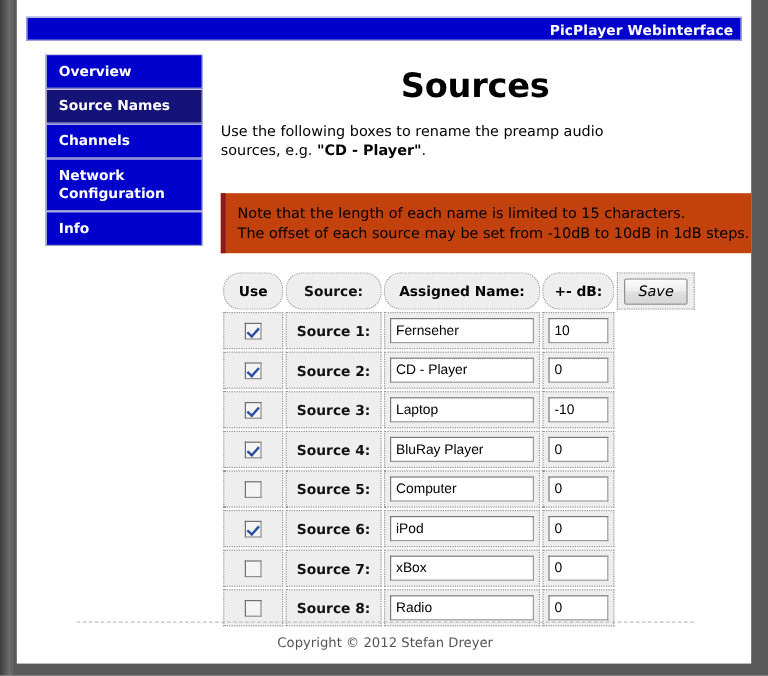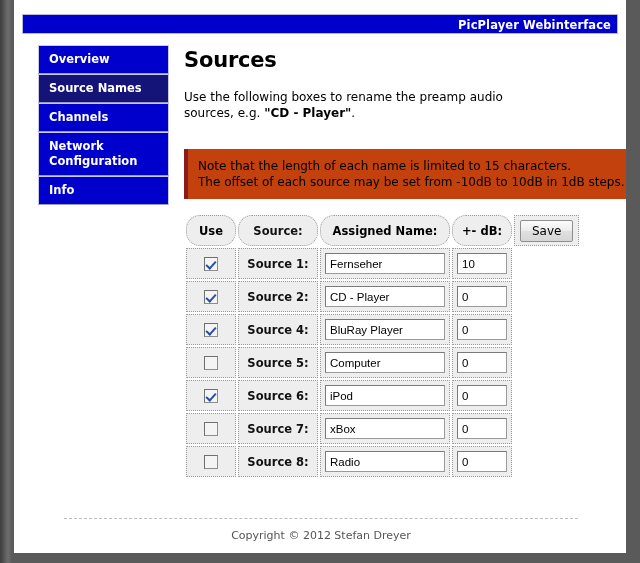--- a/index.html
+++ b/index.html
@@ -78,26 +78,27 @@
     background: #141478;
   }
   
   #content {
     position: absolute;
     left: 170px;
     top: 45px;
     width: 424px;
   }
   #page-title {
-    margin: 0;
-    font-size: 21px;
+    margin: 12px;
+    font-size: 28px;
     font-weight: bold;
     color: #000000;
     letter-spacing: -0.2px;
     line-height: 30px;
+    text-align: center;
   }
   #intro {
     margin: 14px 0 0 0;
     font-size: 12px;
     line-height: 16px;
     color: #000000;
     width: 330px;
   }
   #intro b { font-weight: bold; }
 
@@ -202,20 +203,21 @@
   }
   button.save-btn {
     font-family: "DejaVu Sans", sans-serif;
     font-size: 12px;
     color: #000;
     padding: 3px 11px;
     background: linear-gradient(to bottom, #fcfcfc 0%, #ececec 48%, #e0e0e0 52%, #d6d6d6 100%);
     border: 1px solid #8f8f8f;
     border-radius: 2px;
     cursor: pointer;
+    font-style: italic;
   }
   
   #footer {
     position: absolute;
     left: 50px;
     top: 518px;
     width: 514px;
     text-align: center;
   }
   #footer hr {
@@ -289,20 +291,27 @@
           </tr>
 
           <tr>
             <td class="use-cell"><span class="cb checked"></span></td>
             <td class="src-cell">Source 2:</td>
             <td class="name-cell"><input class="txt" type="text" value="CD - Player" style=""></td>
             <td class="db-cell"><input class="txt" type="text" value="0" style=""></td>
             <td style="border:none;background:none"></td>
           </tr>
 
+          <tr>
+            <td class="use-cell"><span class="cb checked"></span></td>
+            <td class="src-cell">Source 3:</td>
+            <td class="name-cell"><input class="txt" type="text" value="Laptop" style=""></td>
+            <td class="db-cell"><input class="txt" type="text" value="-10" style=""></td>
+            <td style="border:none;background:none"></td>
+          </tr>
 
           <tr>
             <td class="use-cell"><span class="cb checked"></span></td>
             <td class="src-cell">Source 4:</td>
             <td class="name-cell"><input class="txt" type="text" value="BluRay Player" style=""></td>
             <td class="db-cell"><input class="txt" type="text" value="0" style=""></td>
             <td style="border:none;background:none"></td>
           </tr>
 
           <tr>

